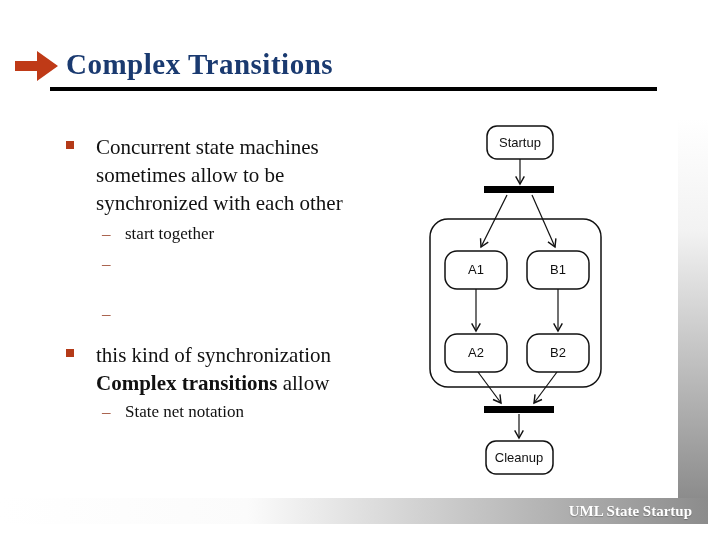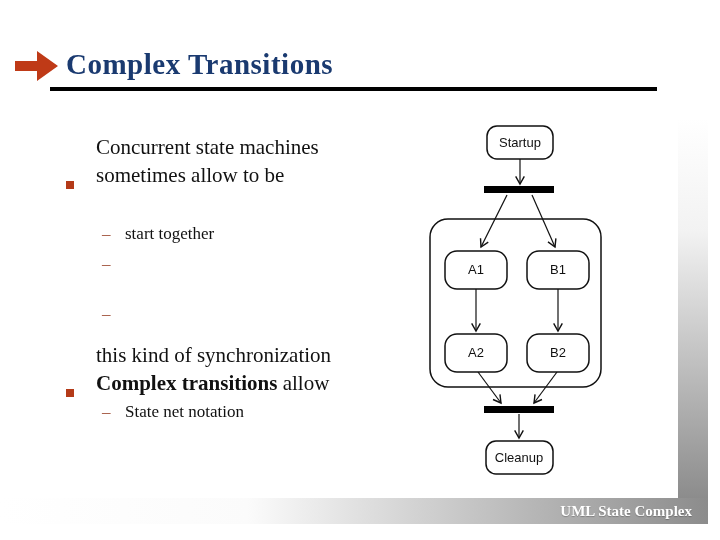--- a/index.html
+++ b/index.html
@@ -15,21 +15,21 @@
     font-size:29px;font-weight:bold;color:#1a3a70;
     letter-spacing:0.5px;white-space:nowrap;
   }
   #title-underline{
     position:absolute;left:50px;top:87px;width:607px;height:4px;
     background:#000000;
   }
   #header-arrow{position:absolute;left:15px;top:50px;}
 
   
-  .bullet{position:absolute;display:flex;align-items:flex-end;color:#111;}
+  .bullet{position:absolute;display:flex;align-items:flex-start;color:#111;}
   .bullet .lines div{white-space:nowrap;}
   .main{left:64px;font-size:21px;line-height:28px;}
   .main .sq{
     width:8px;height:8px;background:#b43a18;
     margin:8px 22px 0 2px;flex:0 0 auto;
   }
   .sub{left:102px;font-size:17px;line-height:23px;}
   .sub .dash{
     color:#9d4a32;width:23px;flex:0 0 auto;
   }
@@ -73,20 +73,21 @@
   </svg>
   <div id="title">Complex Transitions</div>
   <div id="title-underline"></div>
 </div>
 
 <div class="bullet main" style="top:133px;">
   <span class="sq"></span>
   <div class="lines">
     <div>Concurrent state machines</div>
     <div>sometimes allow to be</div>
+    <div>synchronized with each other</div>
   </div>
 </div>
 
 <div class="bullet sub" style="top:222px;">
   <span class="dash">–</span>
   <div class="lines">
     <div>start together</div>
   </div>
 </div>
 
@@ -158,14 +159,14 @@
   </g>
   <g>
     <rect class="state" x="71" y="331" width="67" height="33" rx="10" ry="10"></rect>
     <text x="104" y="352" text-anchor="middle">Cleanup</text>
   </g>
 </svg>
 
 <div id="right-shadow"></div>
 
 <div id="footer-bar">
-  <span id="footer-text">UML State Complex</span>
+  <span id="footer-text">UML State Startup</span>
 </div>
 
 </body></html>

